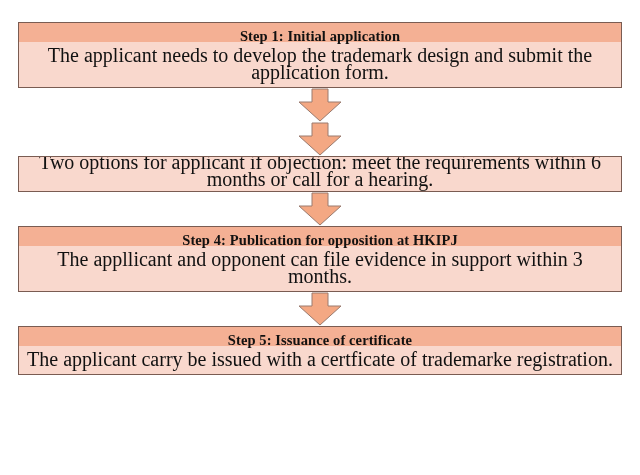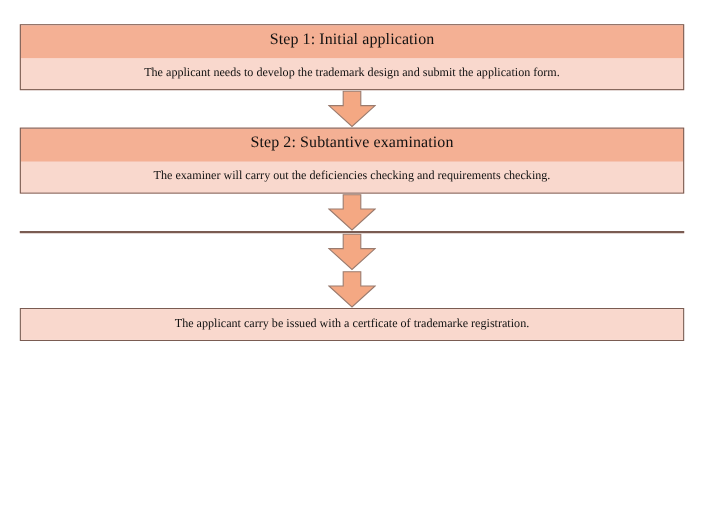--- a/index.html
+++ b/index.html
@@ -29,32 +29,32 @@
     width: 604px;
     box-sizing: border-box;
     border: 1px solid #7a5c52;
     background: #f9d8cd;
     overflow: hidden;
   }
 
   .step-header {
     background: #f4b094;
     text-align: center;
-    font-weight: normal;
+    font-weight: bold;
     font-size: 14.5px;
     line-height: 27px;
-    height: 30px;
+    height: 19px;
     letter-spacing: 0.1px;
     white-space: nowrap;
   }
 
   .step-body {
     background: #f9d8cd;
     text-align: center;
-    font-size: 11px;
+    font-size: 20px;
     line-height: 17px;
     padding: 5px 8px 6px 8px;
   }
 
   .step-body.two-line {
     padding-top: 0px;
     padding-bottom: 3px;
     margin-top: -3px;
   }
 
@@ -81,50 +81,52 @@
   </div>
 
   <div class="arrow-connector">
     <span>
       <svg width="44" height="34" viewBox="0 0 44 34" aria-hidden="true">
         <polygon points="14,1 30,1 30,14 43,14 22,33 1,14 14,14" fill="#f4a883" stroke="#9a7b6e" stroke-width="1"></polygon>
       </svg>
     </span>
   </div>
 
+
+  <div class="arrow-connector">
+    <span>
+      <svg width="44" height="34" viewBox="0 0 44 34" aria-hidden="true">
+        <polygon points="14,1 30,1 30,14 43,14 22,33 1,14 14,14" fill="#f4a883" stroke="#9a7b6e" stroke-width="1"></polygon>
+      </svg>
+    </span>
+  </div>
+
   <div class="step-box">
-    <div class="step-header">Step 2: Subtantive examination</div>
-    <div class="step-body">The examiner will carry out the deficiencies checking and requirements checking.</div>
+    <div class="step-body two-line">Two options for applicant if objection: meet the requirements within 6 months or call for a hearing.</div>
   </div>
 
   <div class="arrow-connector">
     <span>
       <svg width="44" height="34" viewBox="0 0 44 34" aria-hidden="true">
         <polygon points="14,1 30,1 30,14 43,14 22,33 1,14 14,14" fill="#f4a883" stroke="#9a7b6e" stroke-width="1"></polygon>
       </svg>
     </span>
   </div>
 
   <div class="step-box">
+    <div class="step-header">Step 4: Publication for opposition at HKIPJ</div>
+    <div class="step-body">The appllicant and opponent can file evidence in support within 3 months.</div>
   </div>
 
   <div class="arrow-connector">
     <span>
       <svg width="44" height="34" viewBox="0 0 44 34" aria-hidden="true">
         <polygon points="14,1 30,1 30,14 43,14 22,33 1,14 14,14" fill="#f4a883" stroke="#9a7b6e" stroke-width="1"></polygon>
       </svg>
     </span>
   </div>
 
-
-  <div class="arrow-connector">
-    <span>
-      <svg width="44" height="34" viewBox="0 0 44 34" aria-hidden="true">
-        <polygon points="14,1 30,1 30,14 43,14 22,33 1,14 14,14" fill="#f4a883" stroke="#9a7b6e" stroke-width="1"></polygon>
-      </svg>
-    </span>
-  </div>
-
   <div class="step-box">
+    <div class="step-header">Step 5: Issuance of certificate</div>
     <div class="step-body">The applicant carry be issued with a certficate of trademarke registration.</div>
   </div>
 
 </div>
 
 </body></html>

